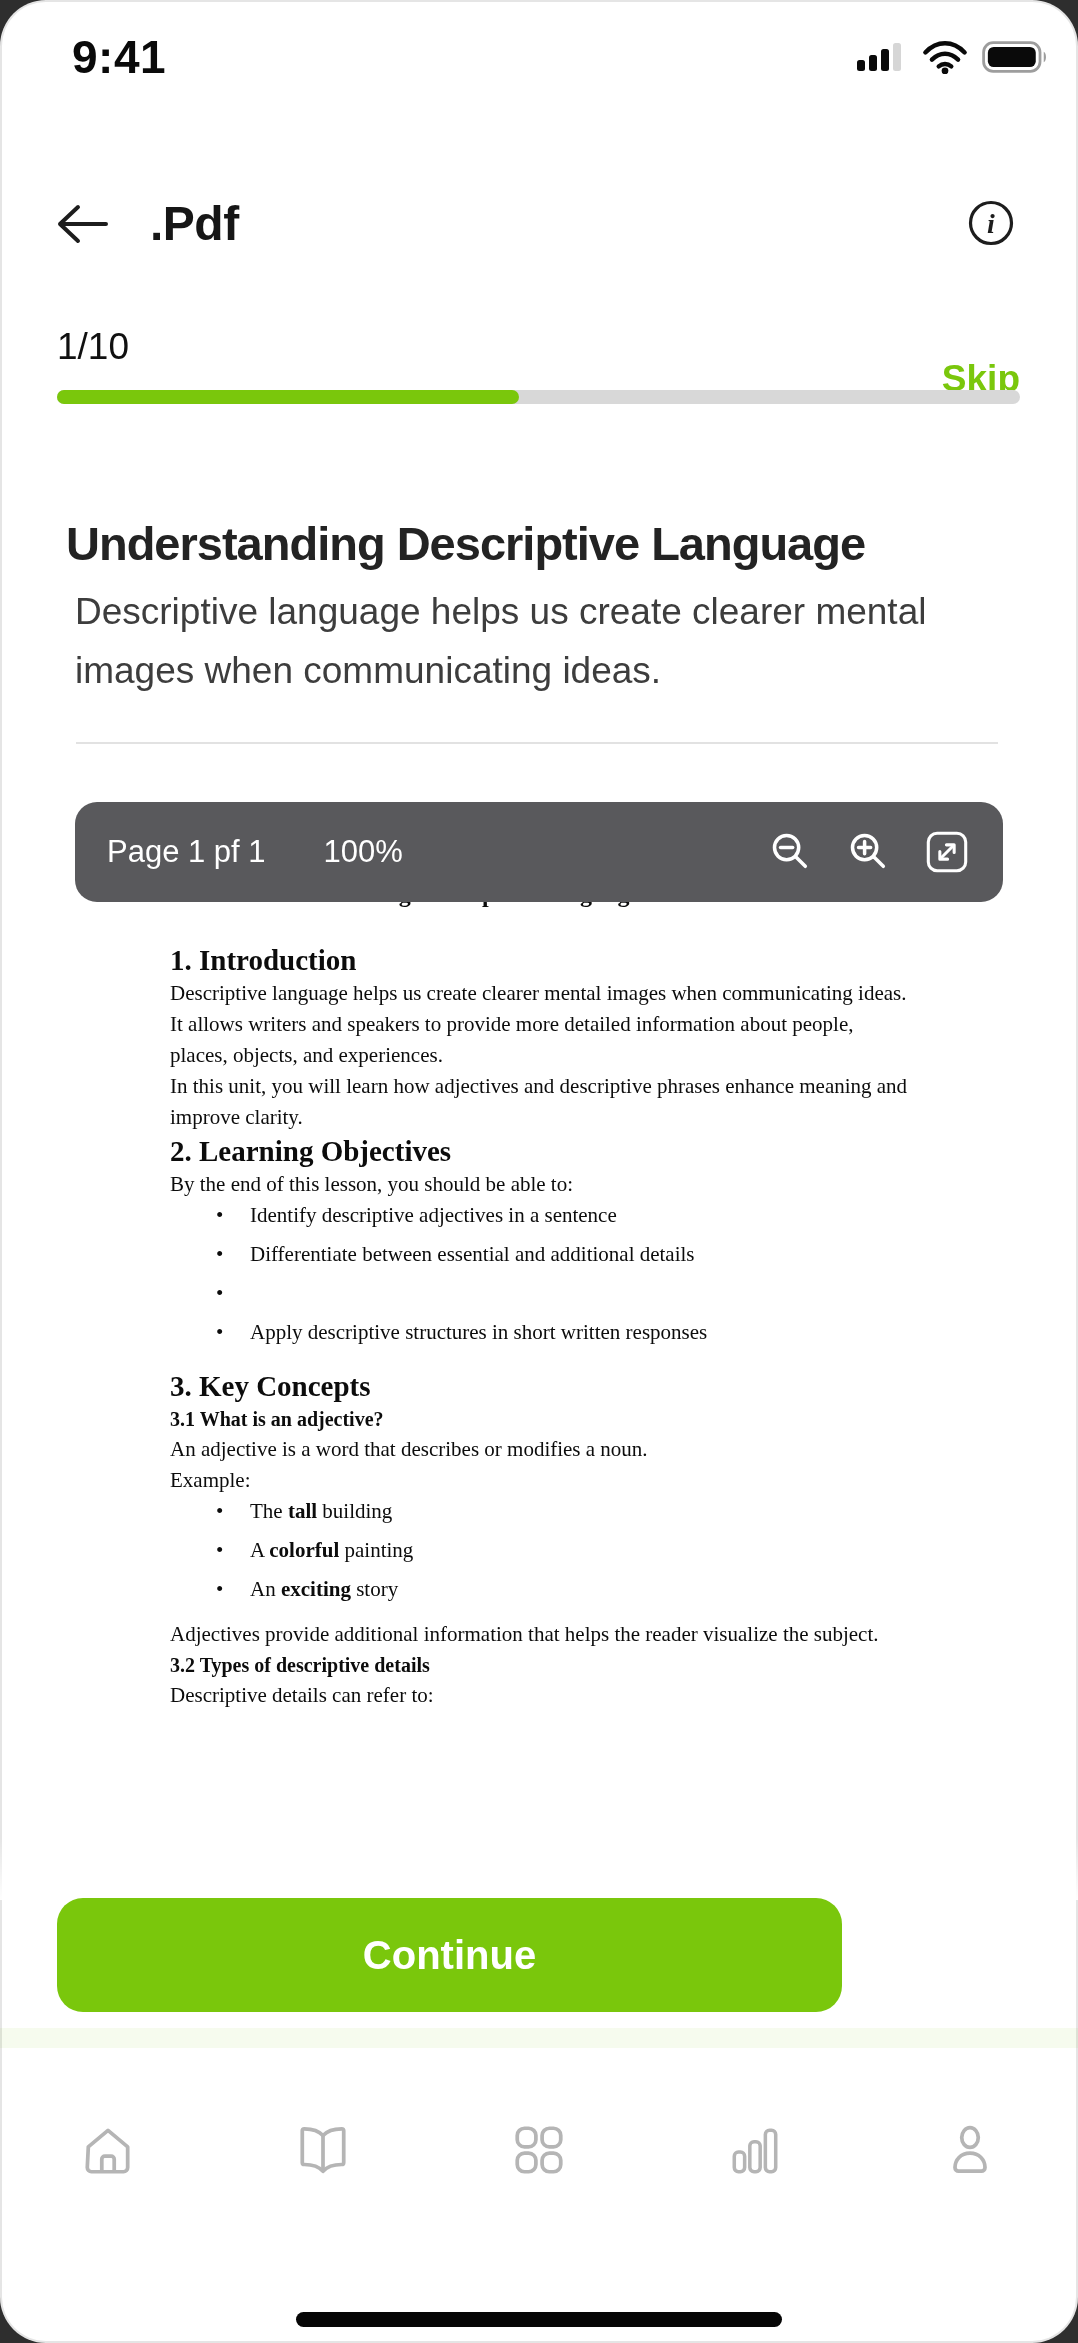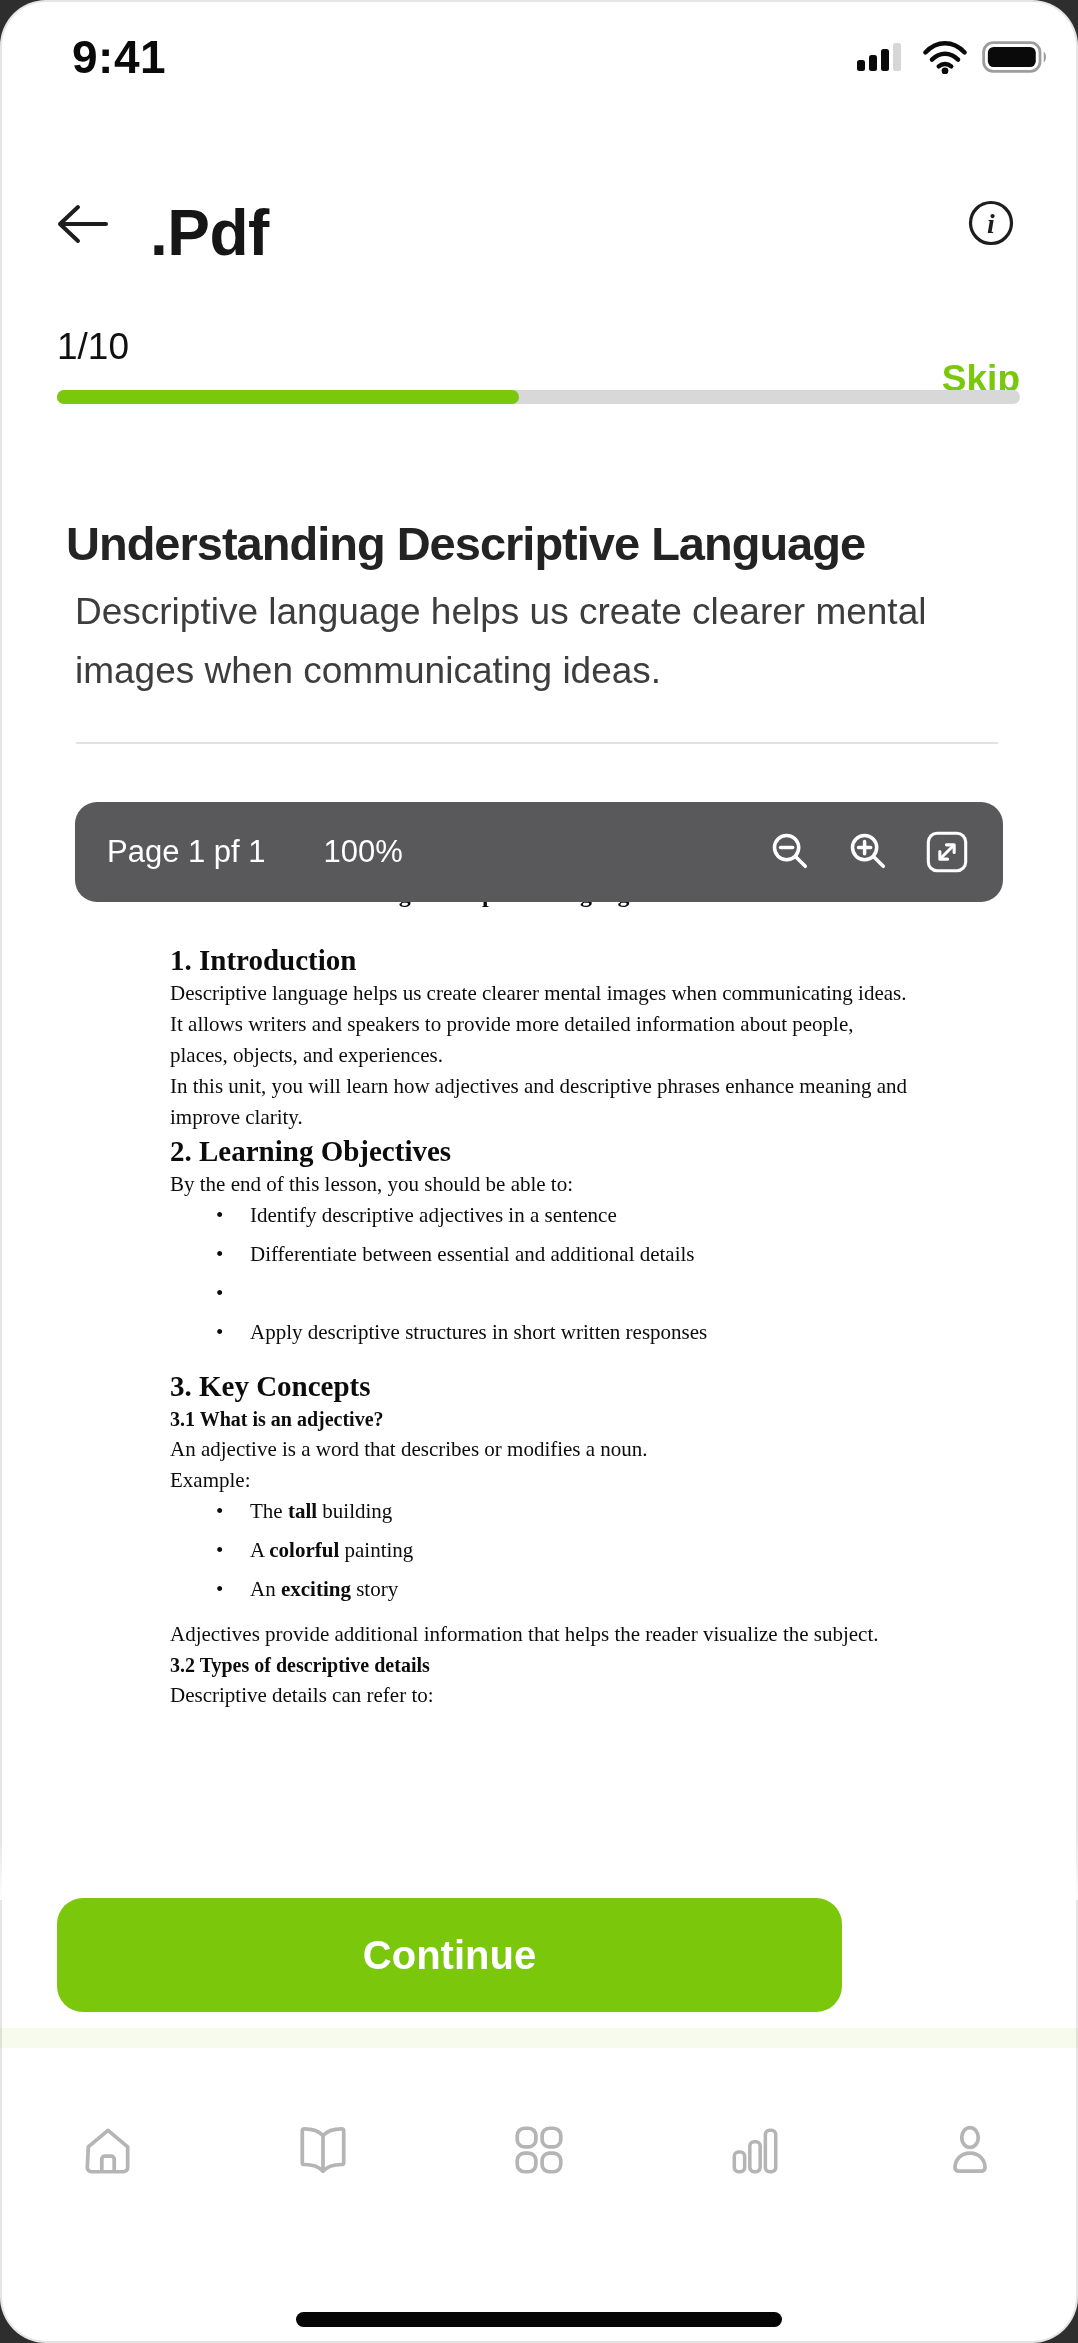--- a/index.html
+++ b/index.html
@@ -7,21 +7,21 @@
          font-family:"Liberation Sans",sans-serif;}
   .screen{position:absolute;inset:0;background:#fff;border-radius:46px;overflow:hidden;
           box-shadow:inset 0 0 0 2px rgba(0,0,0,0.10);}
 
   
   .status-time{position:absolute;left:72px;top:30px;font-size:46px;font-weight:700;color:#0a0a0a;letter-spacing:.5px;}
   .status-icons{position:absolute;right:30px;top:40px;display:flex;align-items:center;gap:14px;}
 
   
   .hdr-back{position:absolute;left:56px;top:202px;width:52px;height:44px;cursor:pointer;}
-  .hdr-title{position:absolute;left:150px;top:196px;font-size:64px;font-weight:700;color:#161616;letter-spacing:-.5px;}
+  .hdr-title{position:absolute;left:150px;top:196px;font-size:48px;font-weight:700;color:#161616;letter-spacing:-.5px;}
   .hdr-info{position:absolute;right:64px;top:200px;width:46px;height:46px;cursor:pointer;}
 
   
   .prog-step{position:absolute;left:57px;top:326px;font-size:37px;font-weight:400;color:#101010;}
   .prog-skip{position:absolute;right:58px;top:326px;font-size:37px;font-weight:700;color:#7ac70c;cursor:pointer;margin-top:32px;}
   .prog-track{position:absolute;left:57px;top:390px;width:963px;height:14px;border-radius:8px;background:#d8d8d8;}
   .prog-fill{height:100%;border-radius:8px;background:#7ac70c;width:0%;}
 
   
   .lesson-title{position:absolute;left:66px;top:516px;width:960px;font-size:47px;font-weight:700;color:#232323;letter-spacing:-1px;}

